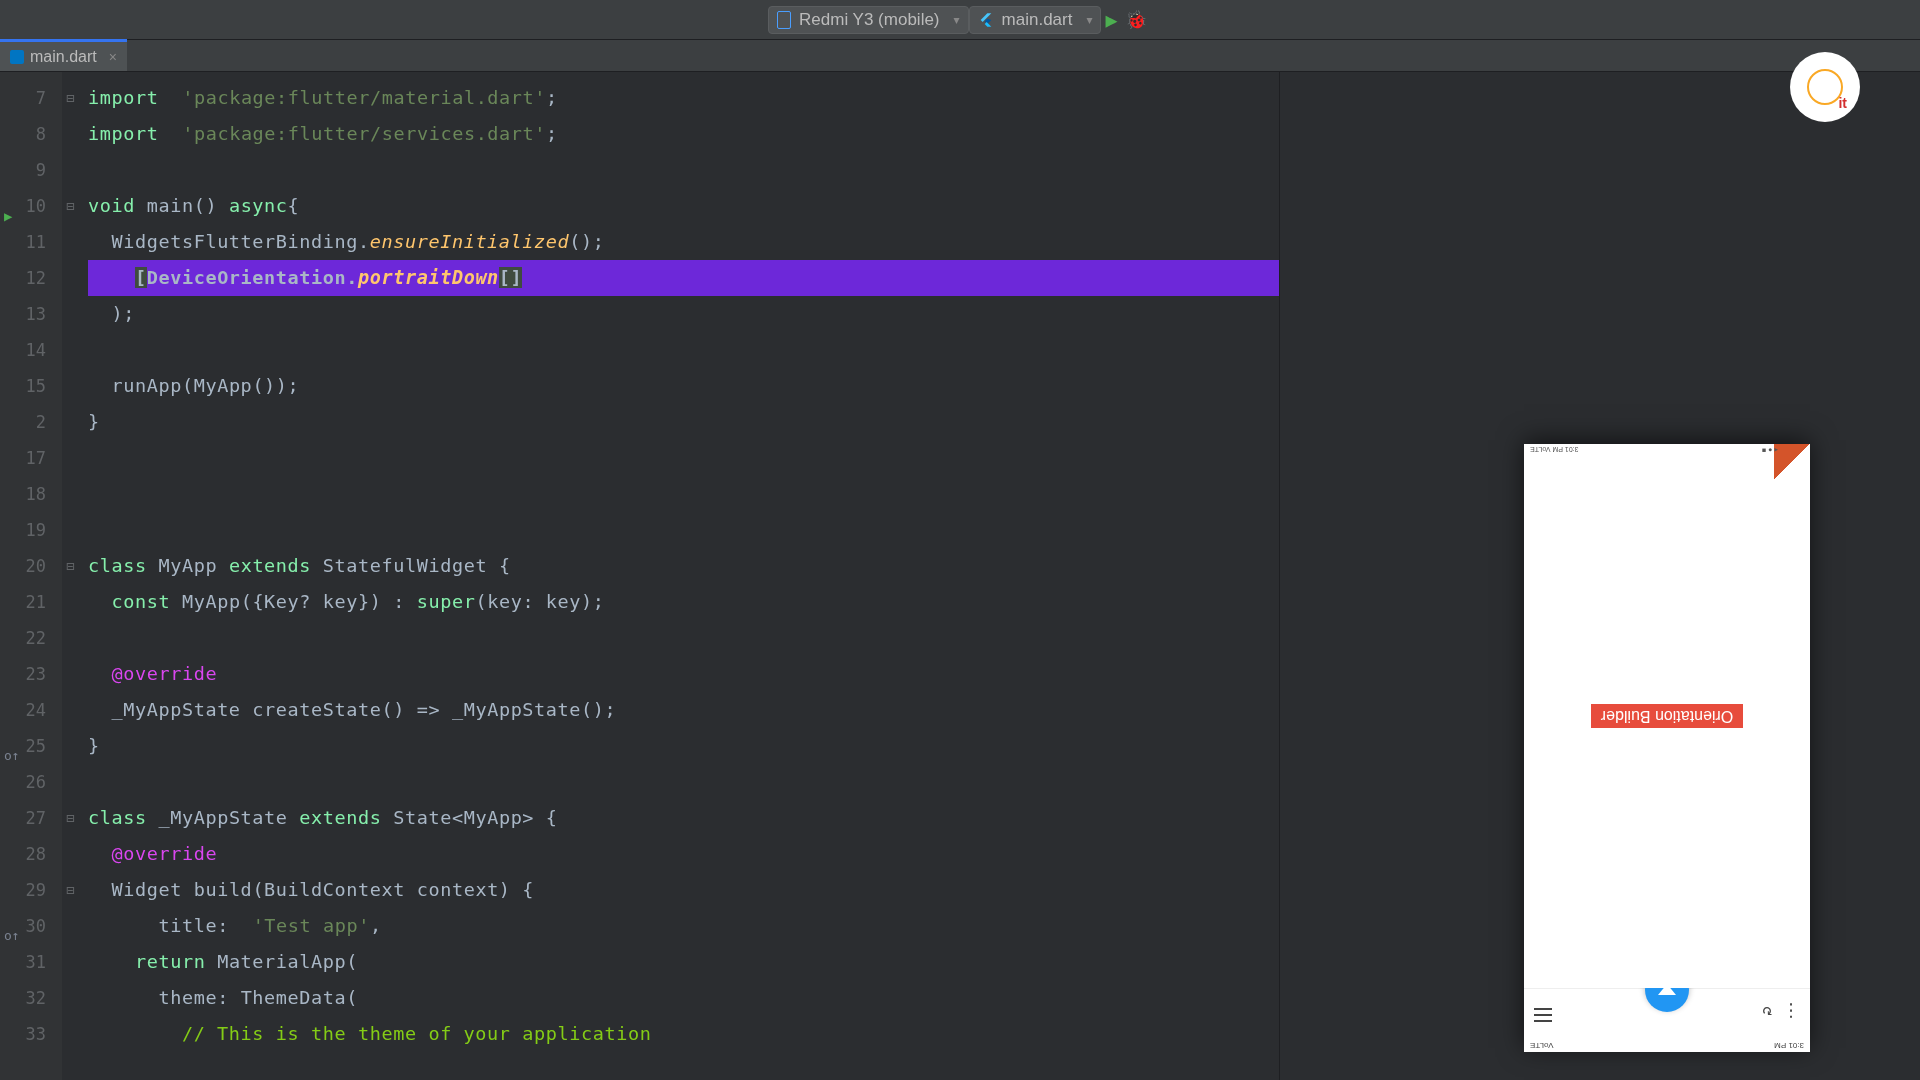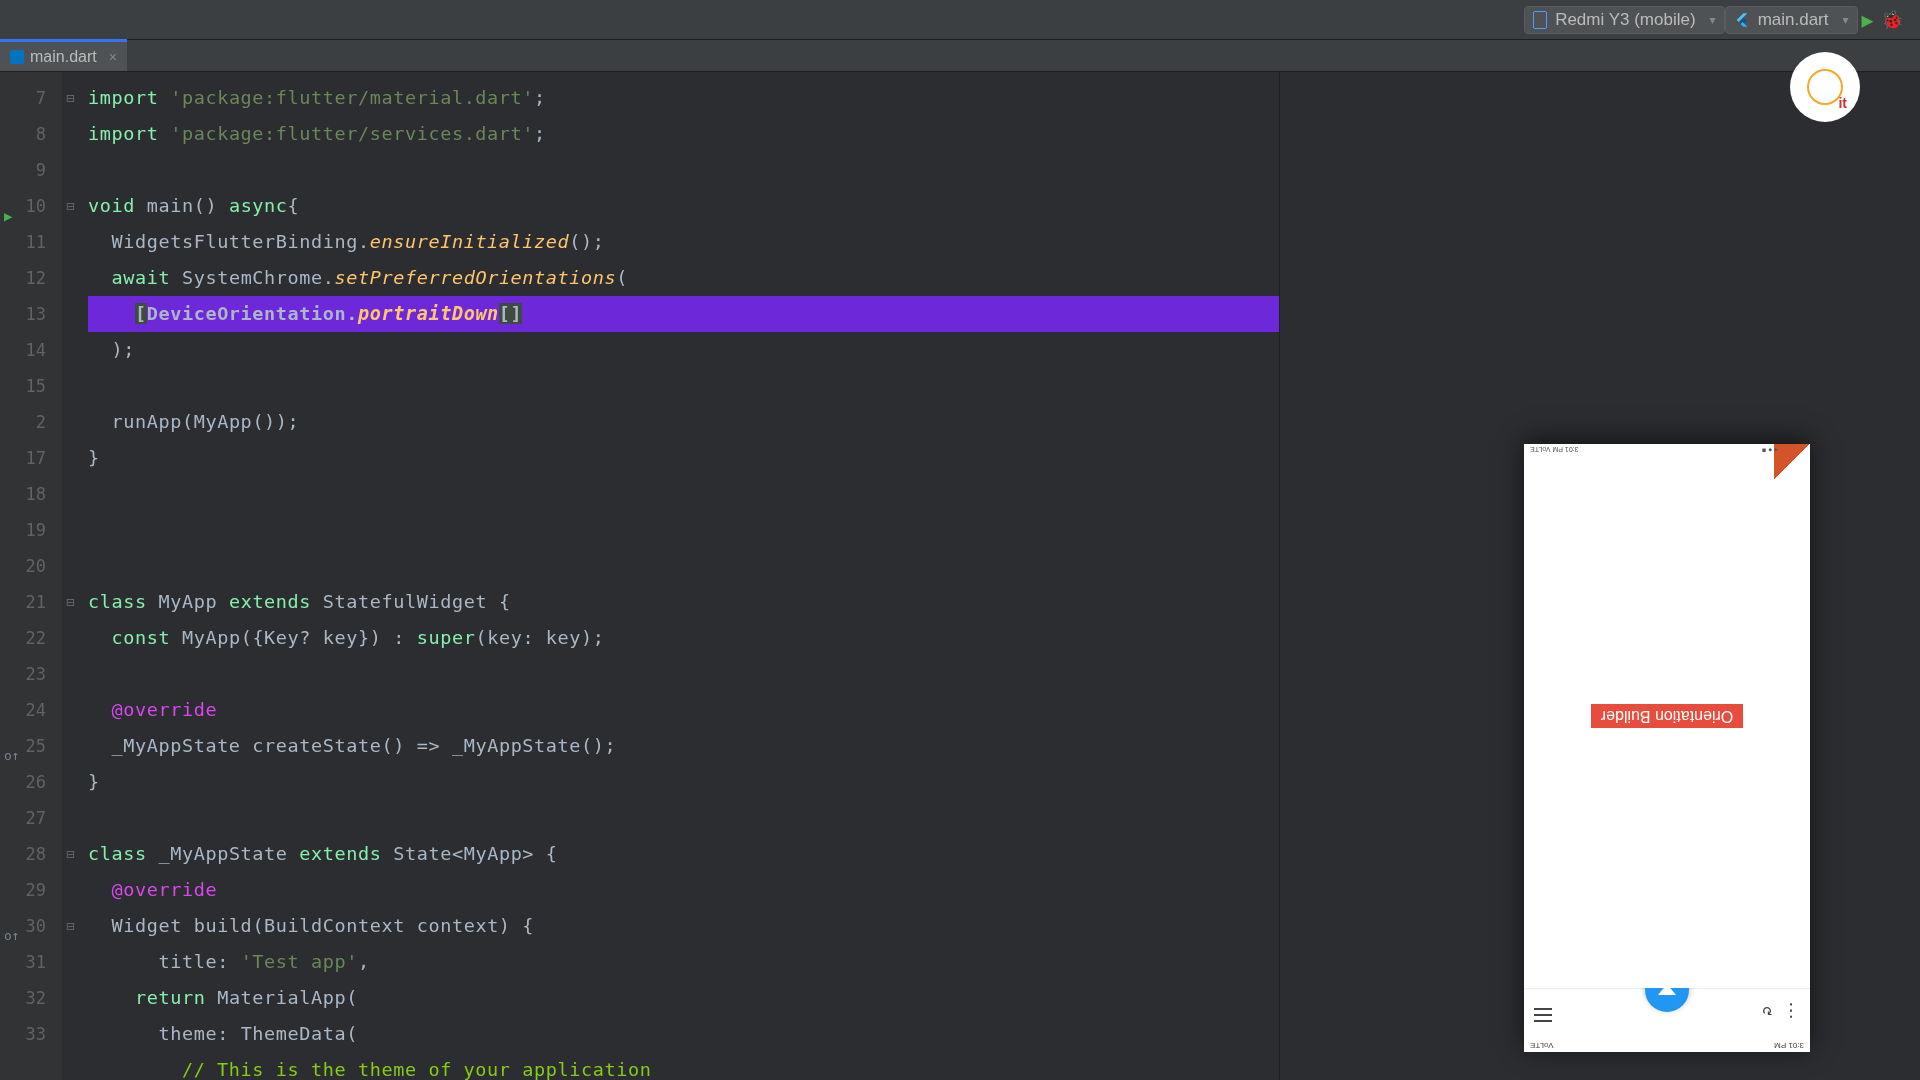--- a/index.html
+++ b/index.html
@@ -12,21 +12,21 @@
   height: 1080px;
   position: relative;
 }
 
 
 .top-toolbar {
   height: 40px;
   background: #3c3f41;
   display: flex;
   align-items: center;
-  justify-content: flex-end;
+  justify-content: center;
   padding: 0 12px;
   gap: 0;
   border-bottom: 1px solid #1e1f22;
 }
 .device-dropdown, .config-dropdown {
   background: #4f5254;
   border: 1px solid #5a5d5f;
   border-radius: 4px;
   height: 28px;
   display: flex;
@@ -117,21 +117,21 @@
 .fold-mark {
   position: absolute;
   left: -22px;
   color: #606366;
   font-size: 14px;
   top: 0;
 }
 
 
 .kw { color: #86efac; }          
-.str { color: #6a8759; }         
+.str { color: #6a8759; margin-left: 12px; }         
 .type { color: #a9b7c6; }        
 .func { color: #ffc66d; font-style: italic; }  
 .comment { color: #84cc16; }     
 .anno { color: #d946ef; }         
 .bracket-hl { background: #3f4b3f; }
 .current-line { background: #6d28d9; font-weight: bold; }
 
 
 .avatar-badge {
   position: absolute;
@@ -345,21 +345,20 @@
     <div class="gutter-line">32</div>
     <div class="gutter-line">33</div>
   </div>
 
   <div class="code-area">
     <div class="code-line"><span class="fold-mark">⊟</span><span class="kw">import</span> <span class="str">'package:flutter/material.dart'</span><span>;</span></div>
     <div class="code-line"><span class="kw">import</span> <span class="str">'package:flutter/services.dart'</span><span>;</span></div>
     <div class="code-line"></div>
     <div class="code-line"><span class="fold-mark">⊟</span><span class="kw">void</span> <span class="type">main</span><span>()</span> <span class="kw">async</span><span>{</span></div>
     <div class="code-line">  <span class="type">WidgetsFlutterBinding</span><span>.</span><span class="func">ensureInitialized</span><span>();</span></div>
-    <div class="code-line">  <span class="kw">await</span> <span class="type">SystemChrome</span><span>.</span><span class="func">setPreferredOrientations</span><span>(</span></div>
     <div class="code-line current-line">    <span class="bracket-hl">[</span><span class="type">DeviceOrientation</span><span>.</span><span class="func">portraitDown</span><span class="bracket-hl">[]</span></div>
     <div class="code-line">  <span>);</span></div>
     <div class="code-line"></div>
     <div class="code-line">  <span class="type">runApp</span><span>(</span><span class="type">MyApp</span><span>());</span></div>
     <div class="code-line"><span>}</span></div>
     <div class="code-line"></div>
     <div class="code-line"></div>
     <div class="code-line"></div>
     <div class="code-line"><span class="fold-mark">⊟</span><span class="kw">class</span> <span class="type">MyApp</span> <span class="kw">extends</span> <span class="type">StatefulWidget</span><span> {</span></div>
     <div class="code-line">  <span class="kw">const</span> <span class="type">MyApp</span><span>({Key? key}) :</span> <span class="kw">super</span><span>(key: key);</span></div>

